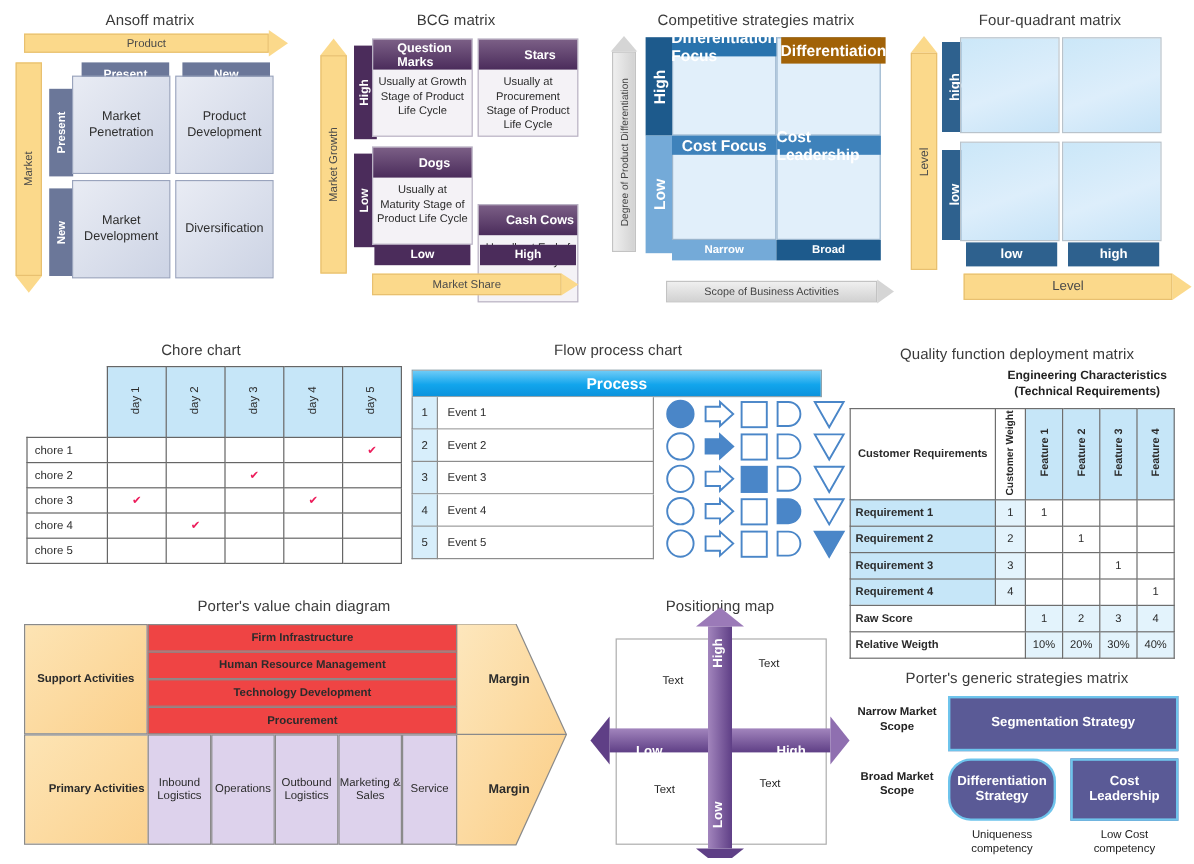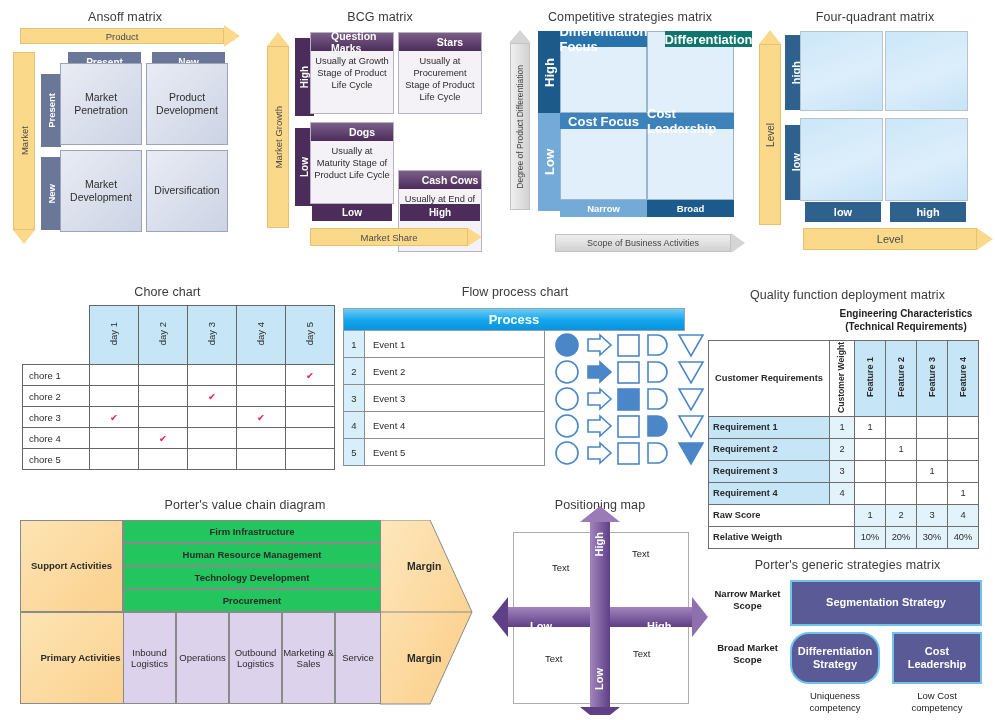--- a/index.html
+++ b/index.html
@@ -35,21 +35,21 @@
   .an-side{position:absolute;background:#6b7799;color:#fff;font-size:9.5px;font-weight:bold;
            display:flex;align-items:center;justify-content:center;}
   .an-cell{position:absolute;background:linear-gradient(135deg,#e9ecf4 0%,#ccd3e4 100%);
            border:1px solid #9aa4bd;display:flex;align-items:center;justify-content:center;text-align:center;
            font-size:10.5px;line-height:1.28;color:#2e2e2e;box-sizing:border-box;}
 
   
   #bcg{left:255px;top:0;width:250px;height:260px;}
   .bcg-box{position:absolute;border:1px solid #b9b2c4;background:#f4f2f6;box-sizing:border-box;}
   .bcg-hd{background:linear-gradient(180deg,#7b5f86 0%,#4b2c5b 100%);color:#fff;font-size:10.5px;font-weight:bold;
-          height:18px;display:flex;align-items:center;justify-content:center;padding-left:20px;}
+          height:25px;display:flex;align-items:center;justify-content:center;padding-left:20px;}
   .bcg-bd{font-size:9.3px;line-height:1.3;text-align:center;padding:4px 3px 0;color:#2b2b2b;}
   .bcg-lbl{position:absolute;background:#4b2c5b;color:#fff;font-size:10px;font-weight:bold;
            display:flex;align-items:center;justify-content:center;}
 
   
   #comp{left:505px;top:0;width:250px;height:260px;}
   .cmp-cell{position:absolute;background:#e1effa;border:1px solid #9ab5cd;box-sizing:border-box;}
   .cmp-hd{position:absolute;color:#fff;font-size:13px;font-weight:bold;display:flex;align-items:center;justify-content:center;}
   .gr-arrow-up{position:absolute;display:flex;flex-direction:column;align-items:center;}
   .gau-head{width:0;height:0;border-left:11px solid transparent;border-right:11px solid transparent;border-bottom:13px solid #d5d5d5;}
@@ -107,21 +107,21 @@
   .q-val{text-align:center;height:19px;}
   .q-wt{text-align:center;background:#e3f3fc;}
   .q-foot{padding-left:4px;height:19px;font-weight:bold;}
   .q-fv{text-align:center;background:#e3f3fc;}
 
   
   #vchain{left:10px;top:490px;width:470px;height:225px;}
   .vc-box{position:absolute;box-sizing:border-box;display:flex;align-items:center;justify-content:center;
           text-align:center;font-size:9.5px;line-height:1.2;}
   .vc-orange{background:linear-gradient(135deg,#fde4b4 0%,#fbd08c 100%);border:1px solid #8a8a8a;font-weight:bold;}
-  .vc-sup{background:#22c55e;border:1px solid #8a8a8a;font-weight:bold;}
+  .vc-sup{background:#ef4444;border:1px solid #8a8a8a;font-weight:bold;}
   .vc-pri{background:#ddd2ec;border:1px solid #8a8a8a;}
   .vc-margin{position:absolute;font-weight:bold;font-size:10.5px;display:flex;align-items:center;
              justify-content:flex-start;padding-left:26px;box-sizing:border-box;}
 
   
   #posmap{left:490px;top:490px;width:220px;height:225px;}
   .pm-frame{position:absolute;left:23px;top:42px;width:174px;height:170px;border:1px solid #adadad;background:#fff;}
   .pm-text{position:absolute;font-size:9.5px;color:#222;}
 
   
@@ -225,21 +225,21 @@
   <div class="cmp-hd" style="left:33px;top:113px;width:22px;height:98px;background:#74aad8;">
     <span class="vt">Low</span>
   </div>
 
   <div class="cmp-cell" style="left:55px;top:31px;width:87px;height:82px;"></div>
   <div class="cmp-cell" style="left:142px;top:31px;width:87px;height:82px;"></div>
   <div class="cmp-cell" style="left:55px;top:113px;width:87px;height:87px;"></div>
   <div class="cmp-cell" style="left:142px;top:113px;width:87px;height:87px;"></div>
 
   <div class="cmp-hd" style="left:55px;top:31px;width:87px;height:16px;background:#2973ad;">Differentiation Focus</div>
-  <div class="cmp-hd" style="left:160px;top:31px;width:87px;height:16px;background:#0f766e;">Differentiation</div>
+  <div class="cmp-hd" style="left:146px;top:31px;width:87px;height:22px;background:#a16207;">Differentiation</div>
   <div class="cmp-hd" style="left:55px;top:113px;width:87px;height:16px;background:#3e82bb;">Cost Focus</div>
   <div class="cmp-hd" style="left:142px;top:113px;width:87px;height:16px;background:#3e82bb;">Cost Leadership</div>
 
   <div class="cmp-hd" style="left:55px;top:200px;width:87px;height:17px;background:#74aad8;font-size:9.5px;">Narrow</div>
   <div class="cmp-hd" style="left:142px;top:200px;width:87px;height:17px;background:#1d5a8c;font-size:9.5px;">Broad</div>
 
   <div class="gr-arrow-right" style="left:50px;top:234px;width:190px;height:18px;">
     <div class="gar-body">Scope of Business Activities</div>
     <div class="gar-head"></div>
   </div>

